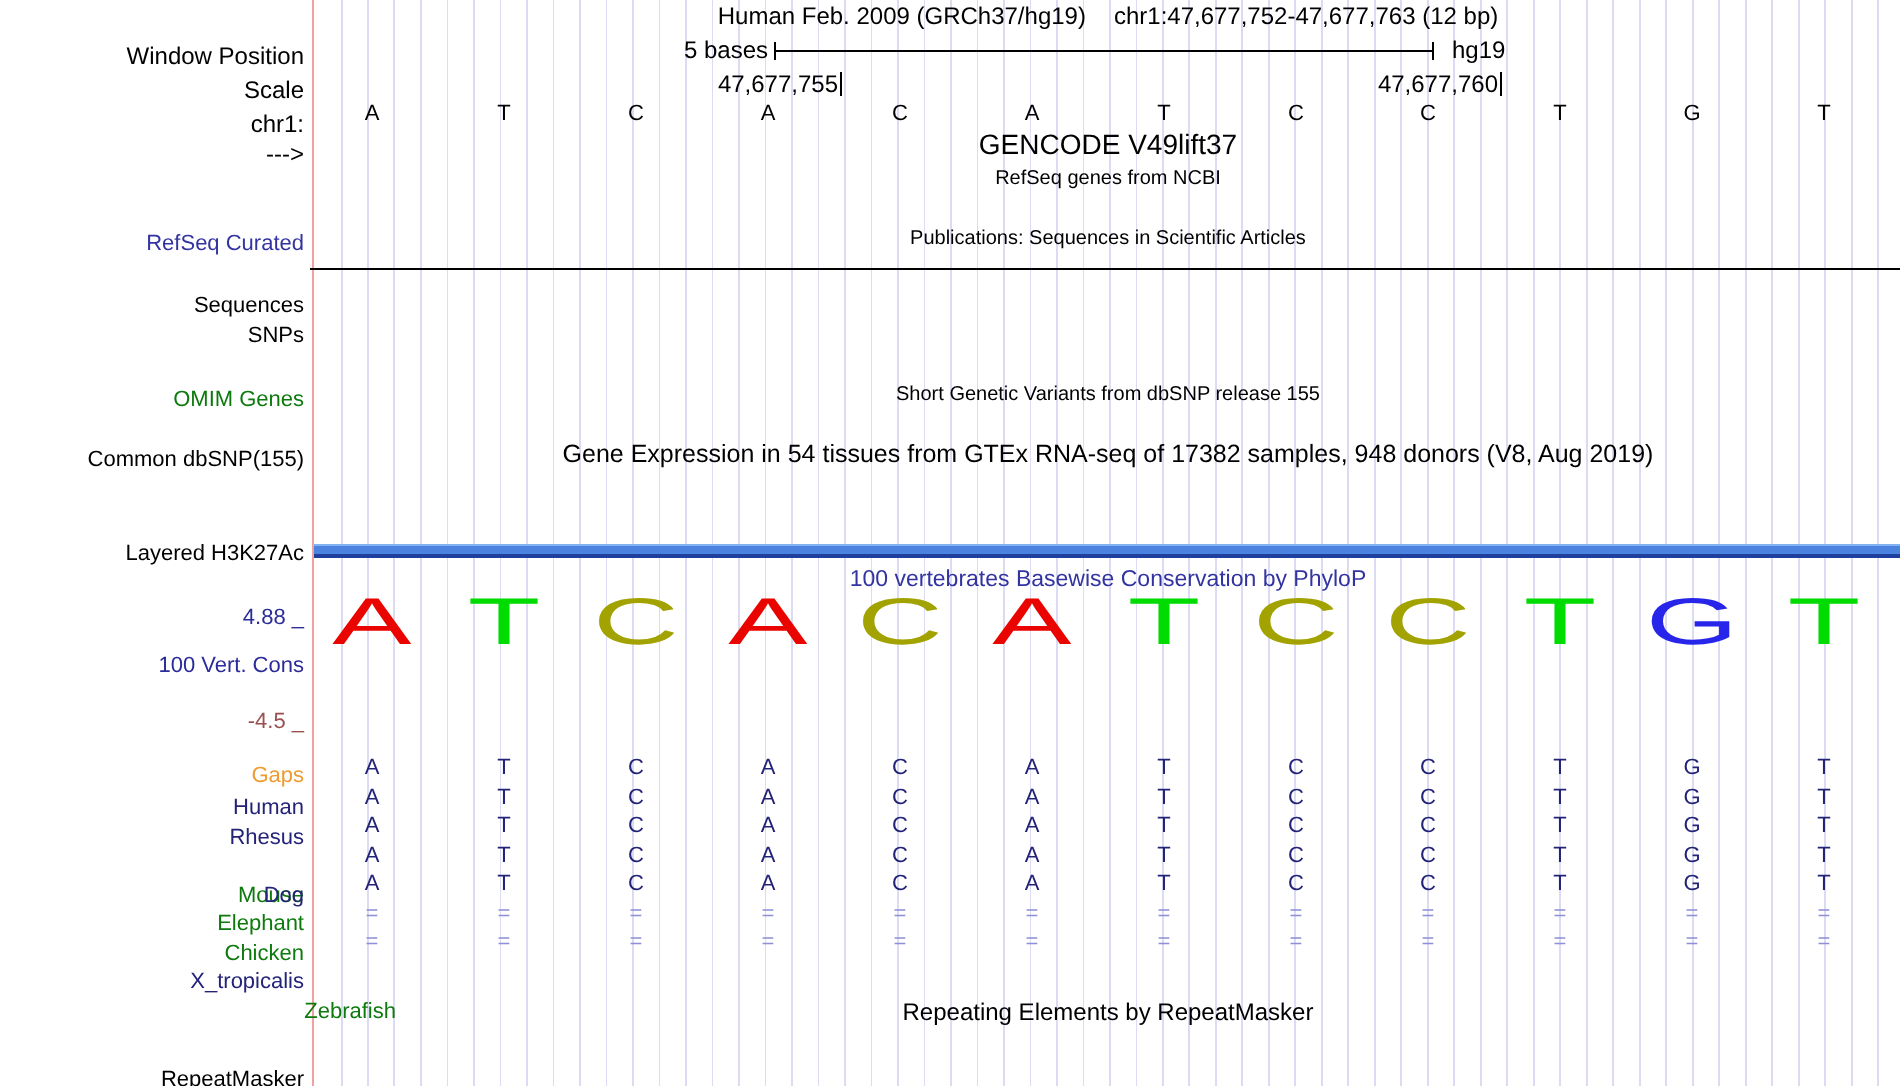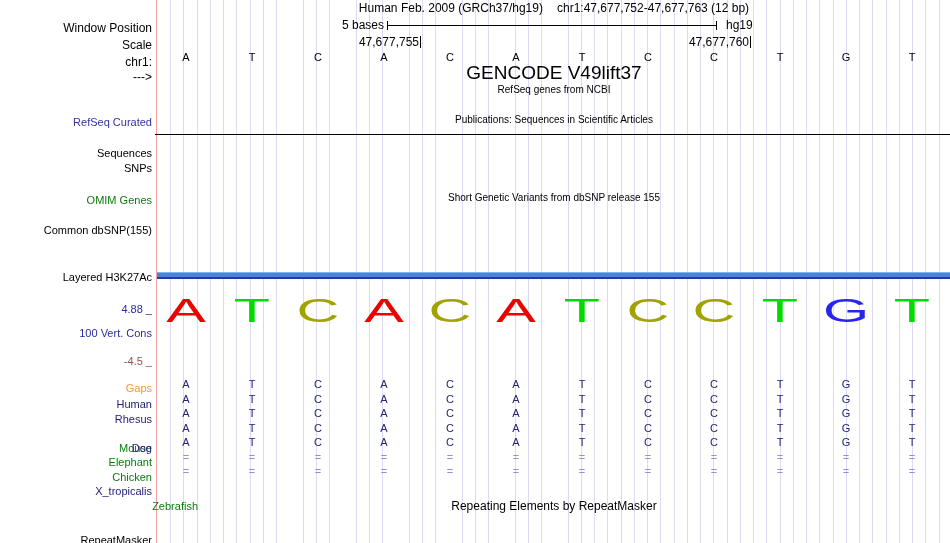--- a/index.html
+++ b/index.html
@@ -11,21 +11,21 @@
     position:absolute; left:158px; top:0; width:792px; height:543px;
     background:repeating-linear-gradient(90deg,
       transparent 0px, transparent 12.25px,
       var(--grid) 12.25px, var(--grid) 13.25px);
   }
   .pink-line { position:absolute; left:156px; top:0; width:1px; height:543px; background:var(--pink); }
   .abs { position:absolute; }
   .label { position:absolute; left:0; width:152px; text-align:right; line-height:12px;margin-top:20px; }
   .center-title { position:absolute; left:158px; width:792px; text-align:center; line-height:13px; }
   .f10 { font-size:10px; } .f11 { font-size:11px; } .f115 { font-size:11.5px; }
-  .f12 { font-size:12px; } .f125 { font-size:12.5px; } .f13 { font-size:19px; }
+  .f12 { font-size:12px; } .f125 { font-size:12.5px; } .f13 { font-size:14px; }
   .c-navy { color:var(--navy); }
   .c-title { color:var(--title-blue); }
   .c-green { color:var(--green); }
   .c-omim { color:var(--omim-green); }
   .c-maroon { color:var(--maroon); }
   .seq-letter { position:absolute; top:51px; transform:translateX(-50%); font-size:11px; line-height:12px; color:#000; }
   .cons-letter {
     position:absolute; top:294px; transform:translateX(-50%) scaleX(1.8);
     font-size:33px; line-height:34px; font-weight:normal;
   }
@@ -65,20 +65,22 @@
   <div class="tick" style="left:420px; top:36px; height:12px;"></div>
   <div class="abs f12" style="right:201px; top:36px; line-height:12px;">47,677,760</div>
   <div class="tick" style="left:750px; top:36px; height:12px;"></div>
 
   <div class="label f12" style="top:51px">---&gt;</div>
 
   <div class="center-title f13" style="top:66px">GENCODE V49lift37</div>
   <div class="center-title f10" style="top:113px">Publications: Sequences in Scientific Articles</div>
   <div class="center-title f10" style="top:83px">RefSeq genes from NCBI</div>
   <div class="center-title f10" style="top:191px">Short Genetic Variants from dbSNP release 155</div>
+  <div class="center-title f125" style="top:221px">Gene Expression in 54 tissues from GTEx RNA-seq of 17382 samples, 948 donors (V8, Aug 2019)</div>
+  <div class="center-title f115 c-title" style="top:284px">100 vertebrates Basewise Conservation by PhyloP</div>
   <div class="center-title f12" style="top:500px">Repeating Elements by RepeatMasker</div>
 
   <div class="label f11 c-title" style="top:96px">RefSeq Curated</div>
   <div class="label f11" style="top:127px">Sequences</div>
   <div class="label f11" style="top:142px">SNPs</div>
   <div class="label f11 c-green" style="top:174px">OMIM Genes</div>
   <div class="label f11" style="top:204px">Common dbSNP(155)</div>
   <div class="label f11" style="top:251px">Layered H3K27Ac</div>
   <div class="label f11 c-navy" style="top:283px">4.88 _</div>
   <div class="label f11 c-navy" style="top:307px">100 Vert. Cons</div>

